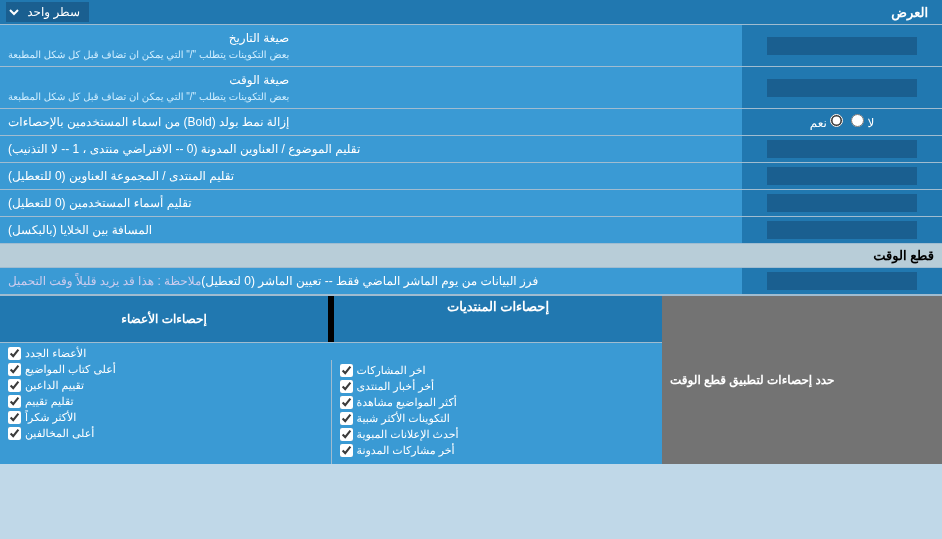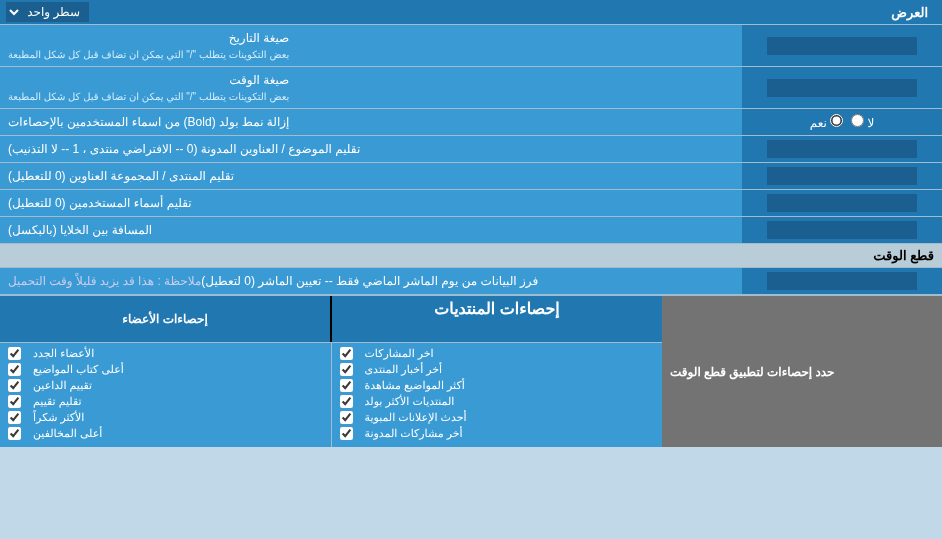--- a/index.html
+++ b/index.html
@@ -99,21 +99,21 @@
       font-size: 12px;
     }
 
     .radio-cell input[type="radio"] {
       accent-color: #fff;
     }
 
     .stats-item {
       display: flex;
       align-items: flex-start;
-      gap: 12px;
+      gap: 4px;
       margin-bottom: 3px;
       justify-content: flex-end;
     }
 
     .stats-item label {
       color: #fff;
       font-size: 11px;
       text-align: right;
     }
 
@@ -235,41 +235,41 @@
 
 <div class="bottom-section" style="background:#3a9ad4;">
 
   <div class="stats-label-header">
     <span>حدد إحصاءات لتطبيق قطع الوقت</span>
   </div>
 
   <div style="flex:1; display:flex; flex-direction:column; background:#3a9ad4;">
 
     <div style="display:flex; border-bottom:1px solid #a0bcd0;">
-      <div style="flex:1; background:#2178b0; color:#fff; font-weight:bold; font-size:16px; padding:3px 8px; text-align:center; border-left:2px solid #000000;">إحصاءات المنتديات</div>
+      <div style="flex:1; background:#2178b0; color:#fff; font-weight:bold; font-size:13px; padding:3px 8px; text-align:center; border-left:6px solid #000000;">إحصاءات المنتديات</div>
       <div style="flex:1; background:#2178b0; color:#fff; font-weight:bold; font-size:12px; padding:16px 8px; text-align:center;">إحصاءات الأعضاء</div>
     </div>
 
     <div style="display:flex;">
 
-      <div style="flex:1; padding:4px 8px; border-left:1px solid #a0bcd0;">
+      <div style="flex:1; padding:4px 8px; border-left:1px solid #a0bcd0;margin-top:17px;">
         <div class="stats-item">
           <label>اخر المشاركات</label>
           <input type="checkbox" checked="" style="">
         </div>
         <div class="stats-item">
           <label>أخر أخبار المنتدى</label>
           <input type="checkbox" checked="" style="">
         </div>
         <div class="stats-item">
           <label>أكثر المواضيع مشاهدة</label>
           <input type="checkbox" checked="" style="">
         </div>
         <div class="stats-item">
-          <label>المنتديات الأكثر بولد</label>
+          <label>التكوينات الأكثر شبية</label>
           <input type="checkbox" checked="" style="">
         </div>
         <div class="stats-item">
           <label>أحدث الإعلانات المبوية</label>
           <input type="checkbox" checked="" style="">
         </div>
         <div class="stats-item">
           <label>أخر مشاركات المدونة</label>
           <input type="checkbox" checked="" style="">
         </div>

